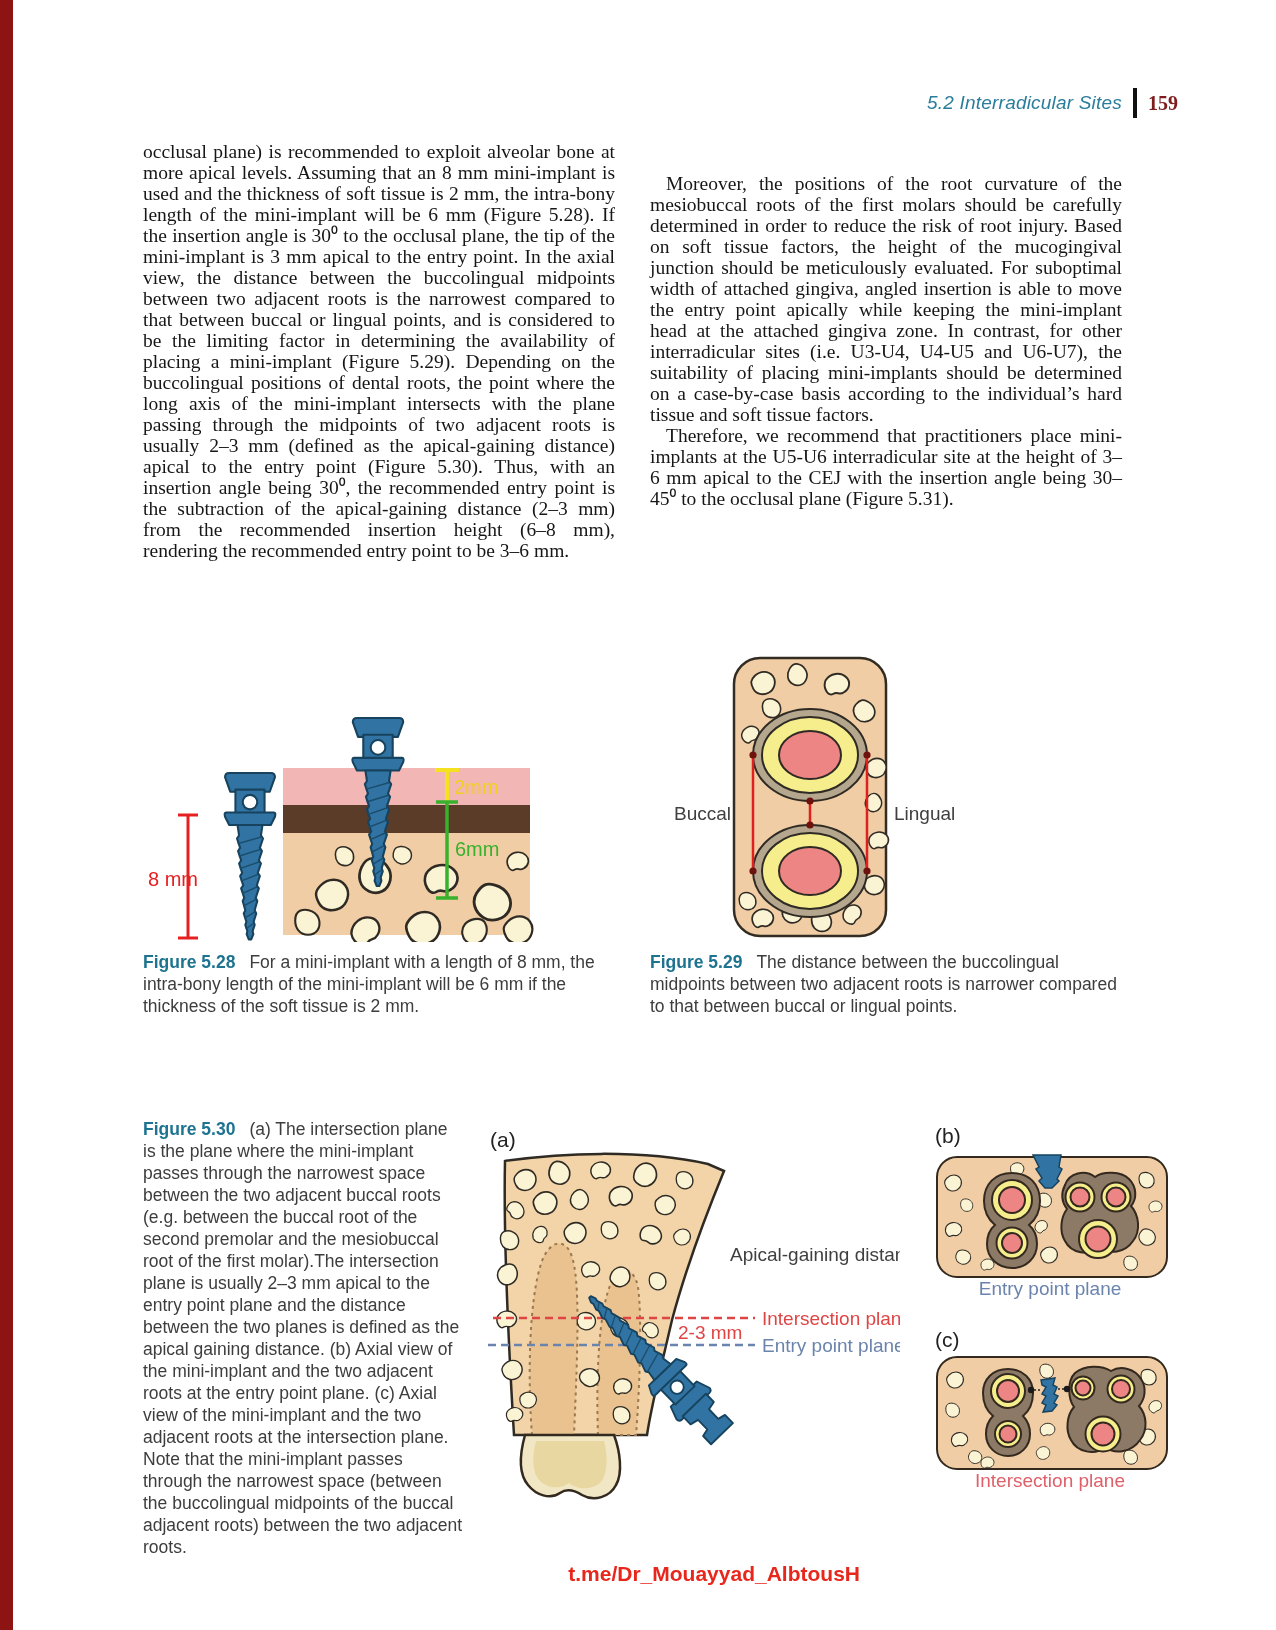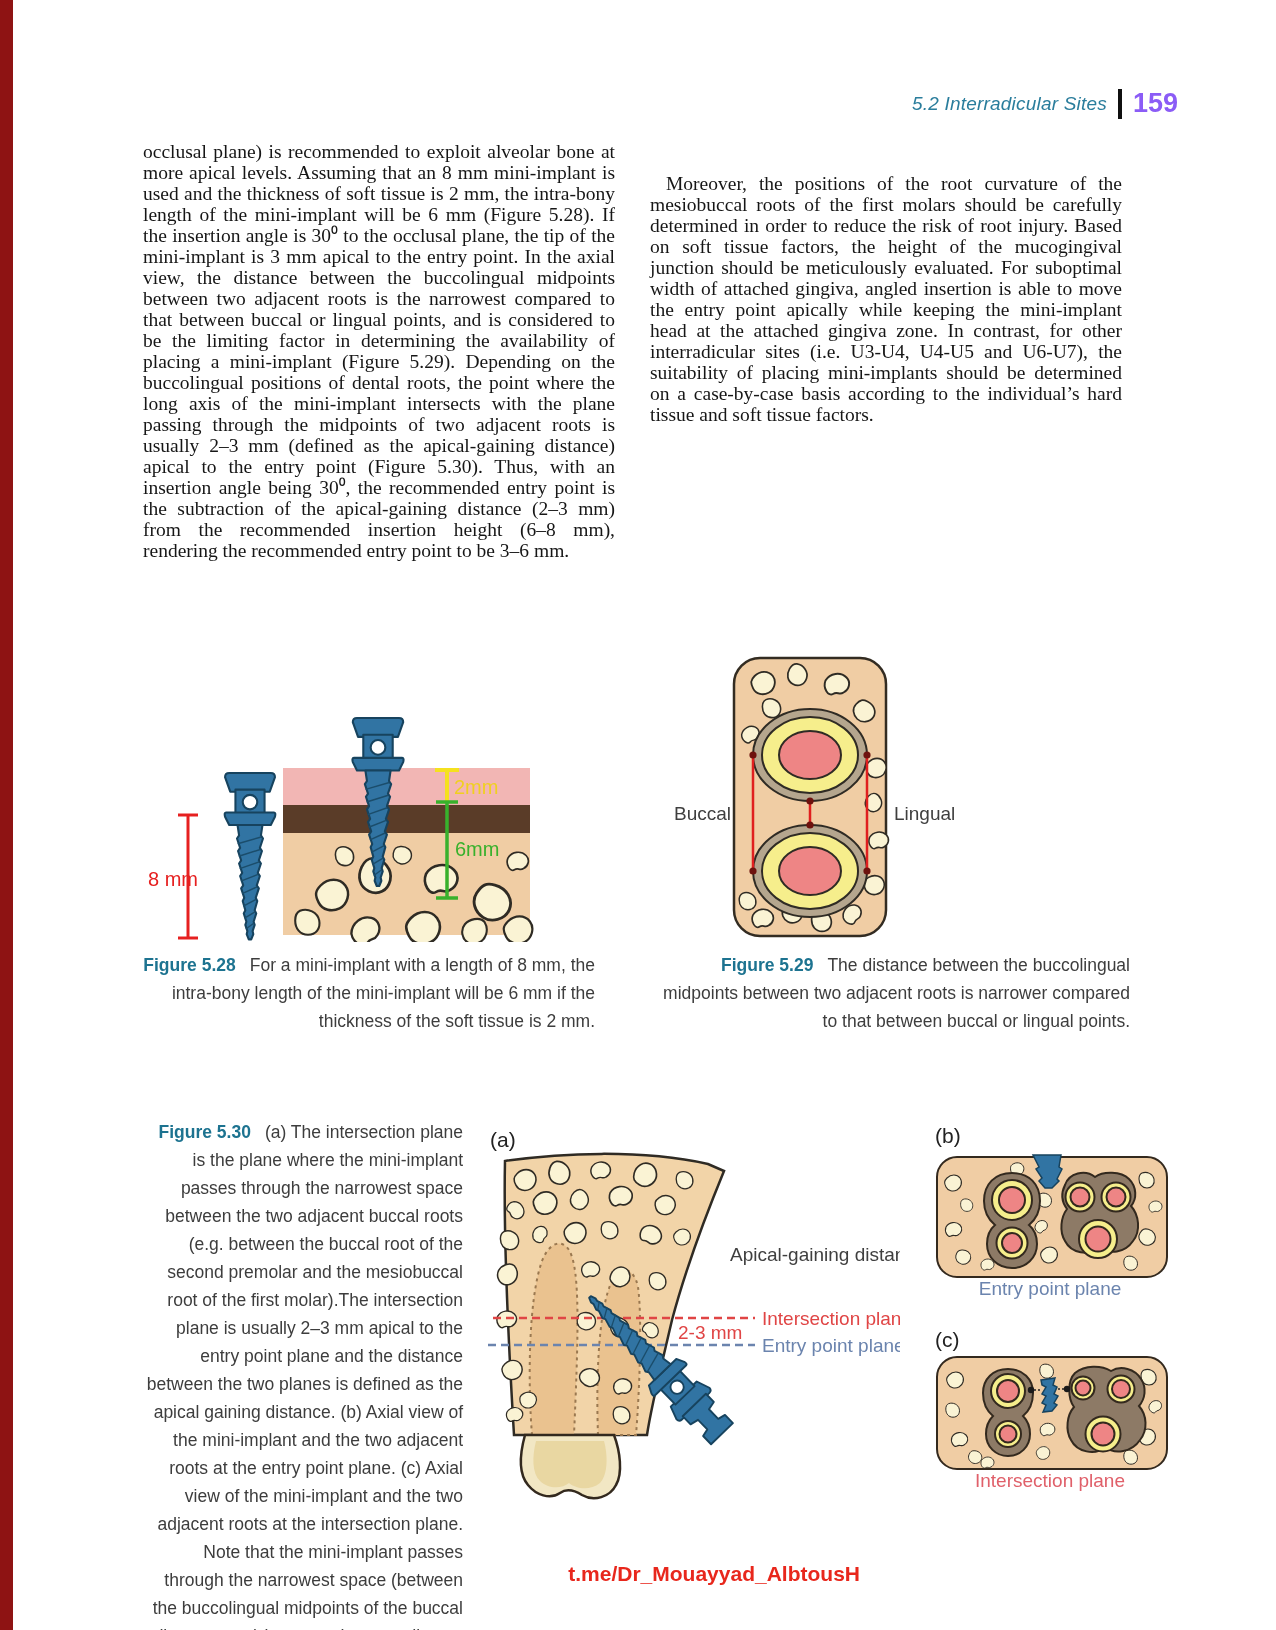--- a/index.html
+++ b/index.html
@@ -4,30 +4,30 @@
 <style>
   html,body{margin:0;padding:0;background:#ffffff;}
   .page{position:relative;width:1276px;height:1630px;background:#ffffff;overflow:hidden;
         font-family:"Liberation Serif",serif;color:#161616;}
   .red-edge{position:absolute;left:0;top:0;width:13px;height:1630px;background:#8e1313;}
   
   .header{position:absolute;top:88px;right:98px;display:flex;align-items:center;gap:11px;
           font-family:"Liberation Sans",sans-serif;}
   .header .section{font-style:italic;font-size:19px;color:#2a7d9c;letter-spacing:.2px;}
   .header .vbar{width:4px;height:30px;background:#101010;}
-  .header .pageno{font-size:27px;font-weight:bold;color:#8b5cf6;}
+  .header .pageno{font-size:20px;font-weight:bold;color:#7f1d1d;font-family:Liberation Serif, serif;}
   
   .col{position:absolute;width:472px;font-size:19.5px;line-height:21px;text-align:justify;}
   .col p{margin:0;}
   .col p.indent{text-indent:16px;}
   .col-left{left:143px;top:141px;}
   .col-right{left:650px;top:141px;margin-top:32px;}
   
   .caption{position:absolute;font-family:"Liberation Sans",sans-serif;font-size:17.5px;
-           line-height:28px;color:#3d3d3d;text-align:right;}
+           line-height:22px;color:#3d3d3d;text-align:left;}
   .caption .figlabel{font-weight:bold;color:#1d7390;padding-right:14px;}
   .figwrap{position:absolute;}
   svg text{font-family:"Liberation Sans",sans-serif;}
   .watermark{position:absolute;left:380px;top:1562px;width:480px;text-align:right;
              font-family:"Liberation Sans",sans-serif;font-weight:bold;font-size:21px;color:#e8271c;}
 </style>
 </head>
 <body>
 
 <div class="page">
@@ -37,20 +37,21 @@
     <span class="section">5.2  Interradicular Sites</span>
     <span class="vbar"></span>
     <span class="pageno">159</span>
   </div>
 
   <div class="col col-left">
     <p>occlusal plane) is recommended to exploit alveolar bone at more apical levels. Assuming that an 8 mm mini-implant is used and the thickness of soft tissue is 2 mm, the intra-bony length of the mini-implant will be 6 mm (Figure 5.28). If the insertion angle is 30⁰ to the occlusal plane, the tip of the mini-implant is 3 mm apical to the entry point. In the axial view, the distance between the buccolingual midpoints between two adjacent roots is the narrowest compared to that between buccal or lingual points, and is considered to be the limiting factor in determining the availability of placing a mini-implant (Figure 5.29). Depending on the buccolingual positions of dental roots, the point where the long axis of the mini-implant intersects with the plane passing through the midpoints of two adjacent roots is usually 2–3 mm (defined as the apical-gaining distance) apical to the entry point (Figure 5.30). Thus, with an insertion angle being 30⁰, the recommended entry point is the subtraction of the apical-gaining distance (2–3 mm) from the recommended insertion height (6–8 mm), rendering the recommended entry point to be 3–6 mm.</p>
   </div>
   <div class="col col-right">
     <p class="indent">Moreover, the positions of the root curvature of the mesiobuccal roots of the first molars should be carefully determined in order to reduce the risk of root injury. Based on soft tissue factors, the height of the mucogingival junction should be meticulously evaluated. For suboptimal width of attached gingiva, angled insertion is able to move the entry point apically while keeping the mini-implant head at the attached gingiva zone. In contrast, for other interradicular sites (i.e. U3-U4, U4-U5 and U6-U7), the suitability of placing mini-implants should be determined on a case-by-case basis according to the individual’s hard tissue and soft tissue factors.</p>
+    <p class="indent">Therefore, we recommend that practitioners place mini-implants at the U5-U6 interradicular site at the height of 3–6 mm apical to the CEJ with the insertion angle being 30–45⁰ to the occlusal plane (Figure 5.31).</p>
   </div>
 
   <svg width="0" height="0" style="position:absolute" aria-hidden="true">
     <defs>
       <g id="screw">
         <g fill="#3174a3" stroke="#17435e" stroke-width="2" stroke-linejoin="round">
           <path d="M-24,4 Q-24,0 -20,0 L20,0 Q24,0 24,4 L19,18 L-19,18 Z"></path>
           <rect x="-14" y="16" width="28" height="24"></rect>
           <path d="M-23,38 Q-25,38 -24,42 L-20,50 L20,50 L24,42 Q25,38 23,38 Z"></path>
           <path d="M-12,50 L12,50 L10.5,60 L12.5,63 L9.5,72 L11.5,75 L8.5,84 L10.5,87 L7.5,96 L9.5,99 L6.5,108 L8.5,111 L5.5,120 L7,123 L4.5,132 L6,135 L3.5,143 L4.5,146 L2.5,152 L3.2,155 L1.2,160 L-1.2,160 L-3.2,155 L-2.5,152 L-4.5,146 L-3.5,143 L-6,135 L-4.5,132 L-7,123 L-5.5,120 L-8.5,111 L-6.5,108 L-9.5,99 L-7.5,96 L-10.5,87 L-8.5,84 L-11.5,75 L-9.5,72 L-12.5,63 L-10.5,60 Z"></path>

